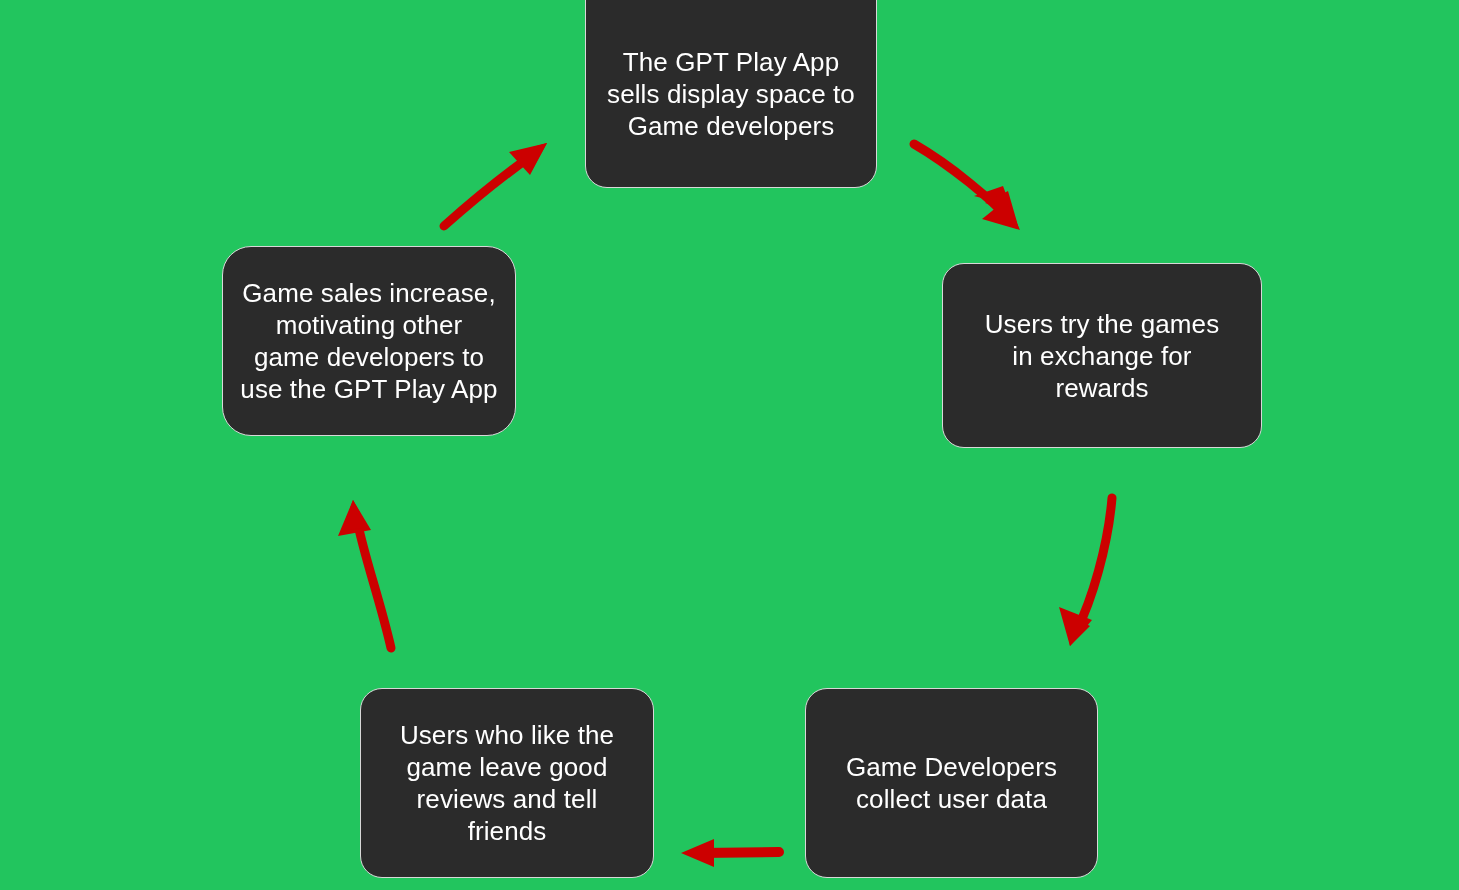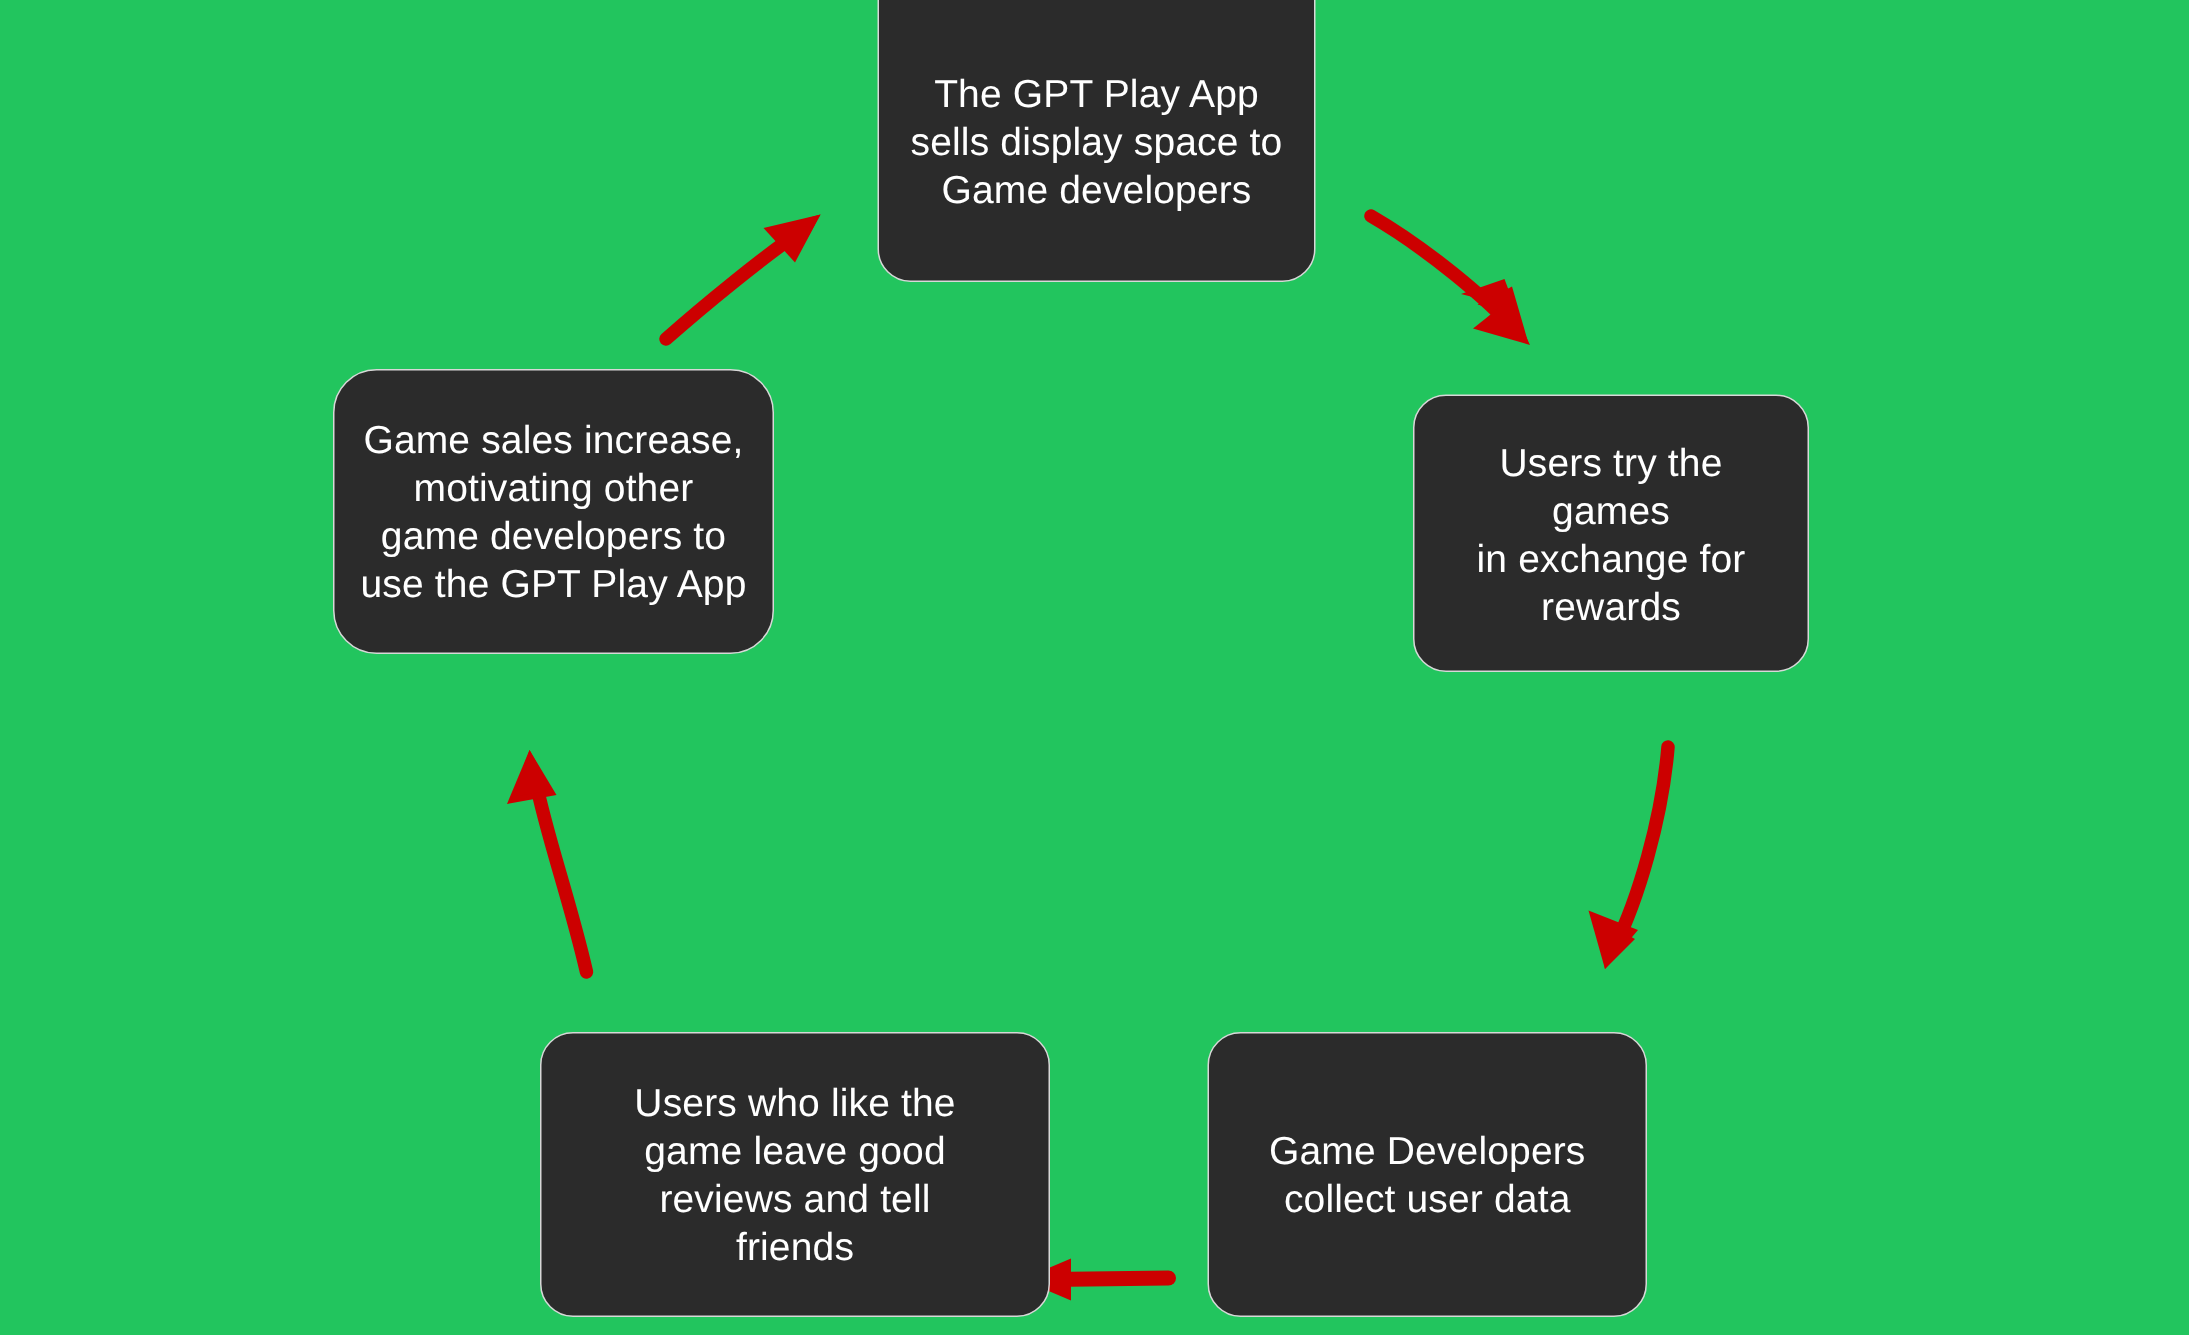--- a/index.html
+++ b/index.html
@@ -45,23 +45,23 @@
     font-size: 26px;
     line-height: 32px;
     letter-spacing: 0.1px;
     padding: 0 14px;
     white-space: pre-line;
   }
 
   
   #node-top          { left: 585px; top: -14px;  width: 292px; height: 202px; border-radius: 0 0 22px 22px; }
   #node-top .node-label { padding-top: 14px; }
-  #node-right        { left: 942px; top: 263px;  width: 264px; height: 185px; }
+  #node-right        { left: 942px; top: 263px;  width: 320px; height: 185px; }
   #node-bottomright  { left: 805px; top: 688px;  width: 293px; height: 190px; }
-  #node-bottomleft   { left: 360px; top: 688px;  width: 340px; height: 190px; }
+  #node-bottomleft   { left: 360px; top: 688px;  width: 294px; height: 190px; }
   #node-left         { left: 222px; top: 246px;  width: 294px; height: 190px; border-radius: 29px; }
 </style>
 </head>
 <body>
 
 <div id="canvas">
 
   <svg class="arrow-layer" viewBox="0 0 1459 890" width="1459" height="890" xmlns="http://www.w3.org/2000/svg">
 
     <g>

